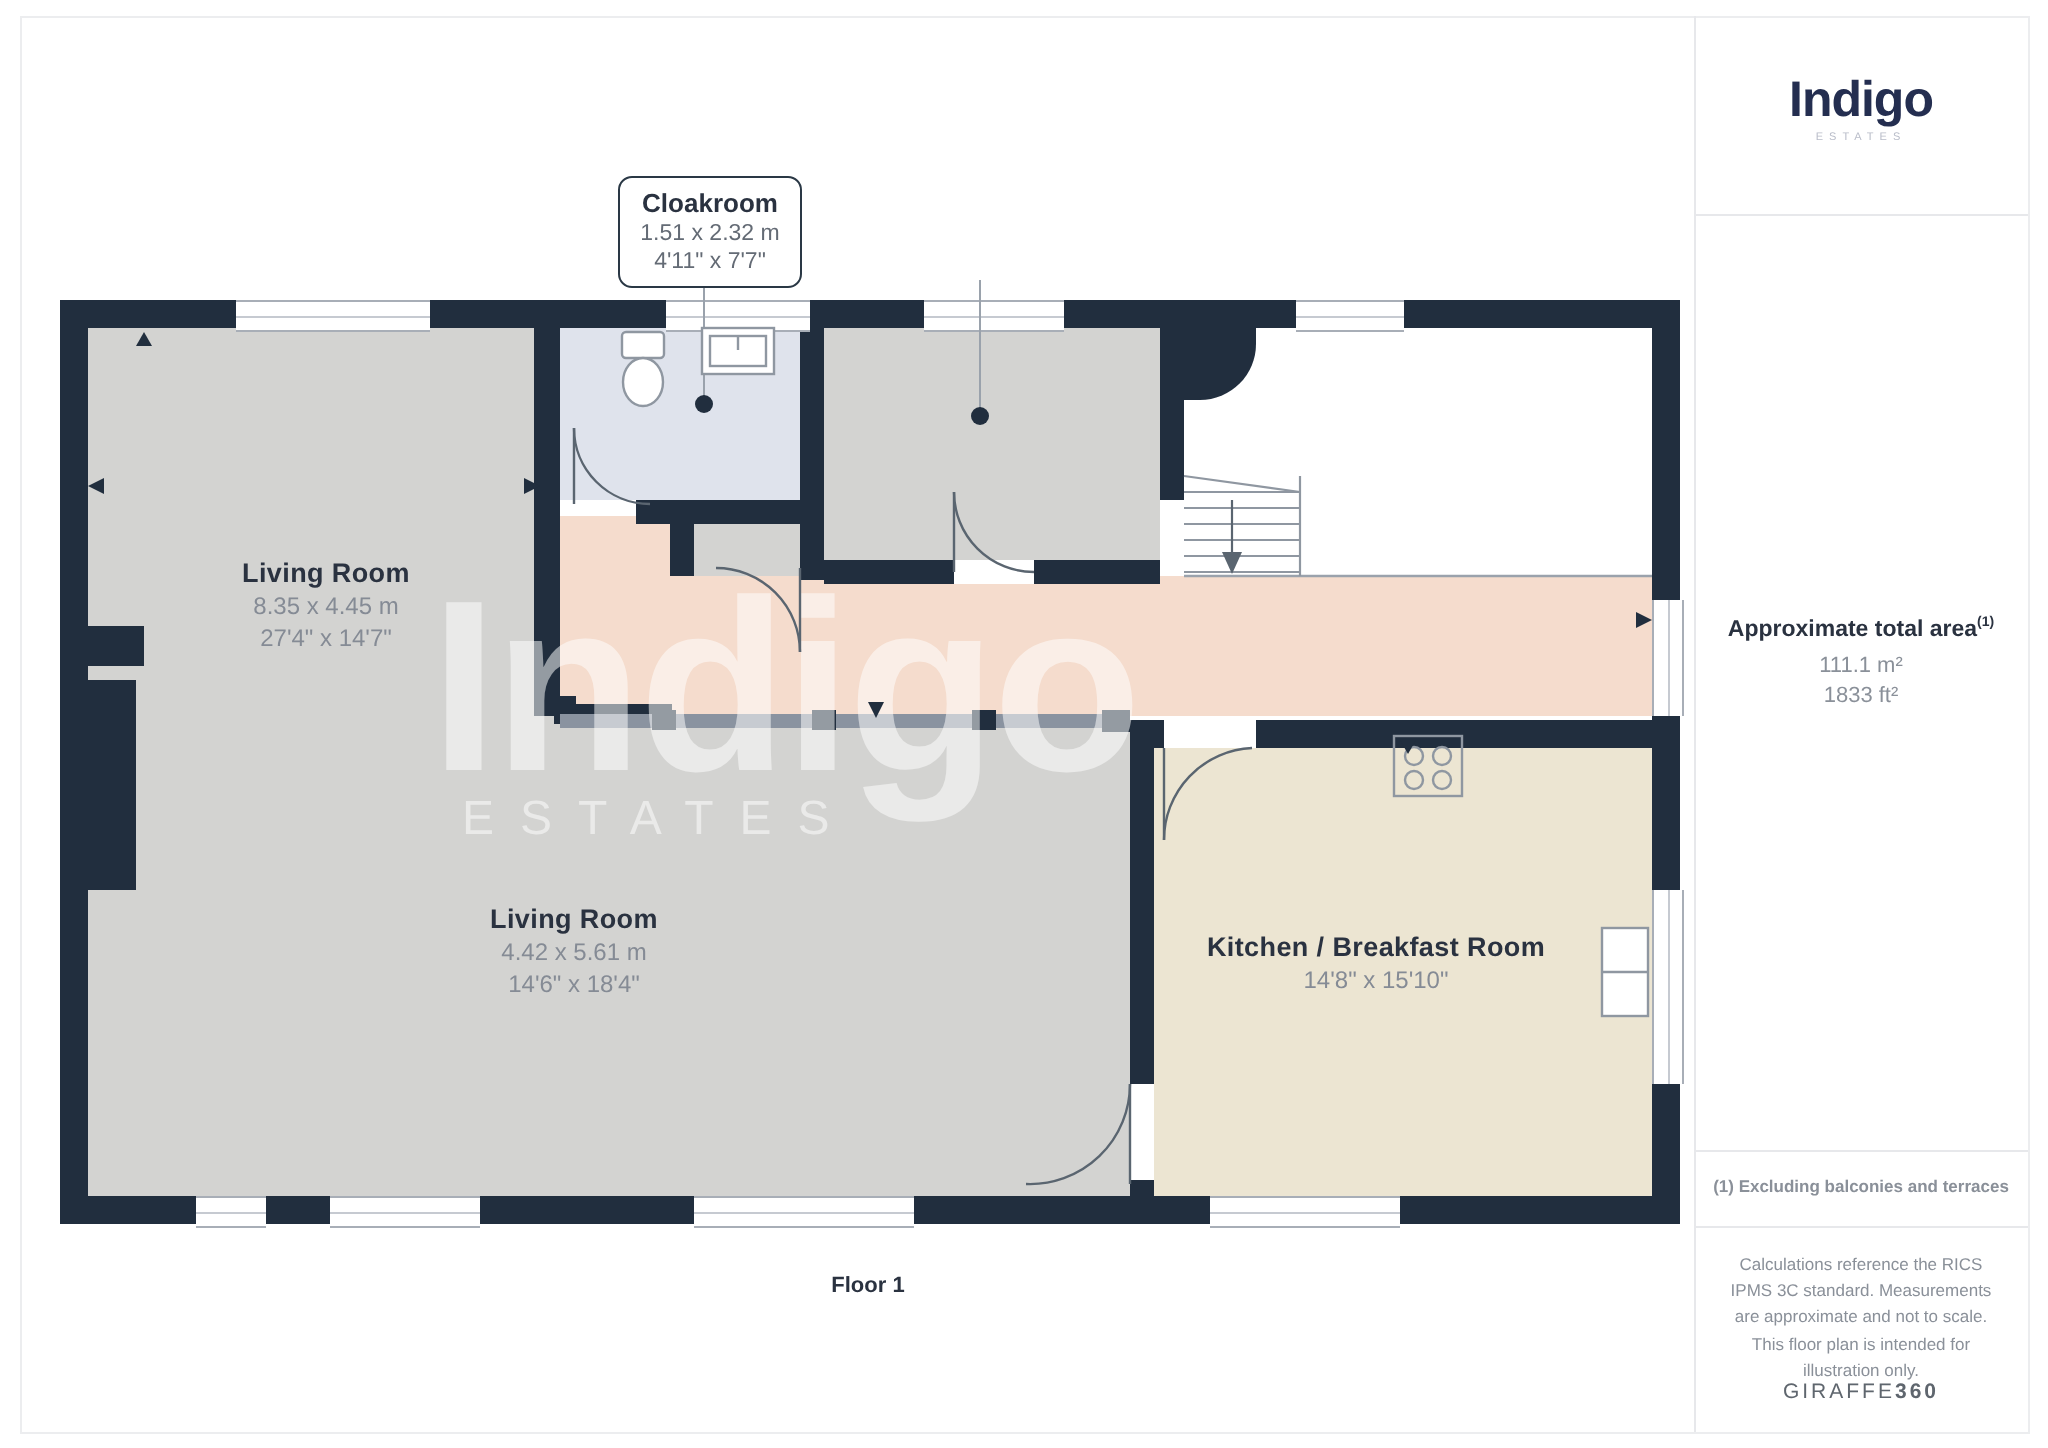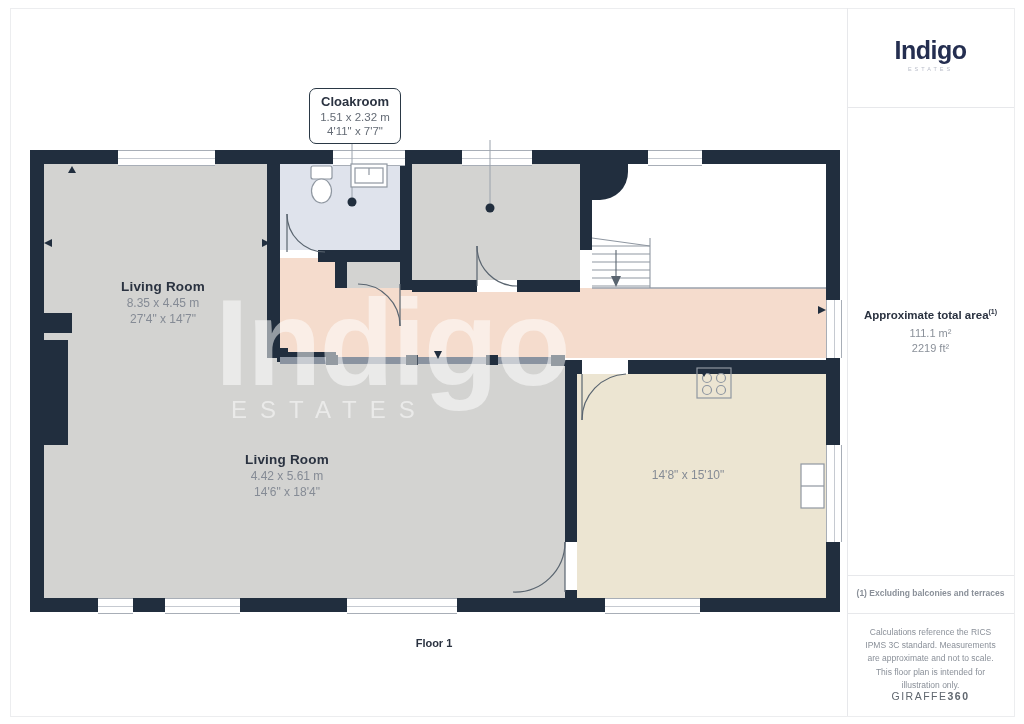--- a/index.html
+++ b/index.html
@@ -186,20 +186,21 @@
     <div class="rname">Living Room</div>
     <div class="rdim">8.35 x 4.45 m</div>
     <div class="rdim">27'4" x 14'7"</div>
   </div>
   <div class="room-label" style="left:187px;top:452px;width:200px;">
     <div class="rname">Living Room</div>
     <div class="rdim">4.42 x 5.61 m</div>
     <div class="rdim">14'6" x 18'4"</div>
   </div>
   <div class="room-label" style="left:568px;top:466px;width:240px;">
+    <div class="rname">Kitchen / Breakfast Room</div>
     <div class="rdim">14'8" x 15'10"</div>
   </div>
 
   <div class="callout" style="left:309px;top:88px;width:74px;">
     <div class="cname">Cloakroom</div>
     <div class="cdim">1.51 x 2.32 m</div>
     <div class="cdim">4'11" x 7'7"</div>
   </div>
 
   <div class="floor-tag" style="left:334px;top:637px;width:200px;">Floor 1</div>
@@ -210,21 +211,21 @@
   <div class="divider-h" style="left:847px;top:613px;width:167px;"></div>
 
   <div class="logo" style="left:847px;top:36px;width:167px;">
     <div class="logo-main">Indigo</div>
     <div class="logo-sub">ESTATES</div>
   </div>
 
   <div class="areabox" style="left:847px;top:308px;width:167px;">
     <div class="atitle"><span>Approximate total area</span><sup>(1)</sup></div>
     <div class="aval">111.1 m²</div>
-    <div class="aval2">2219 ft²</div>
+    <div class="aval2">1833 ft²</div>
   </div>
 
   <div class="smallnote" style="left:850px;top:588px;width:161px;">(1) Excluding balconies and terraces</div>
 
   <div class="disclaimer" style="left:862px;top:626px;width:137px;">Calculations reference the RICS IPMS 3C standard. Measurements are approximate and not to scale. This floor plan is intended for illustration only.</div>
 
   <div class="provider" style="left:847px;top:690px;width:167px;">
     <span>GIRAFFE</span><b>360</b>
   </div>
 </div>

